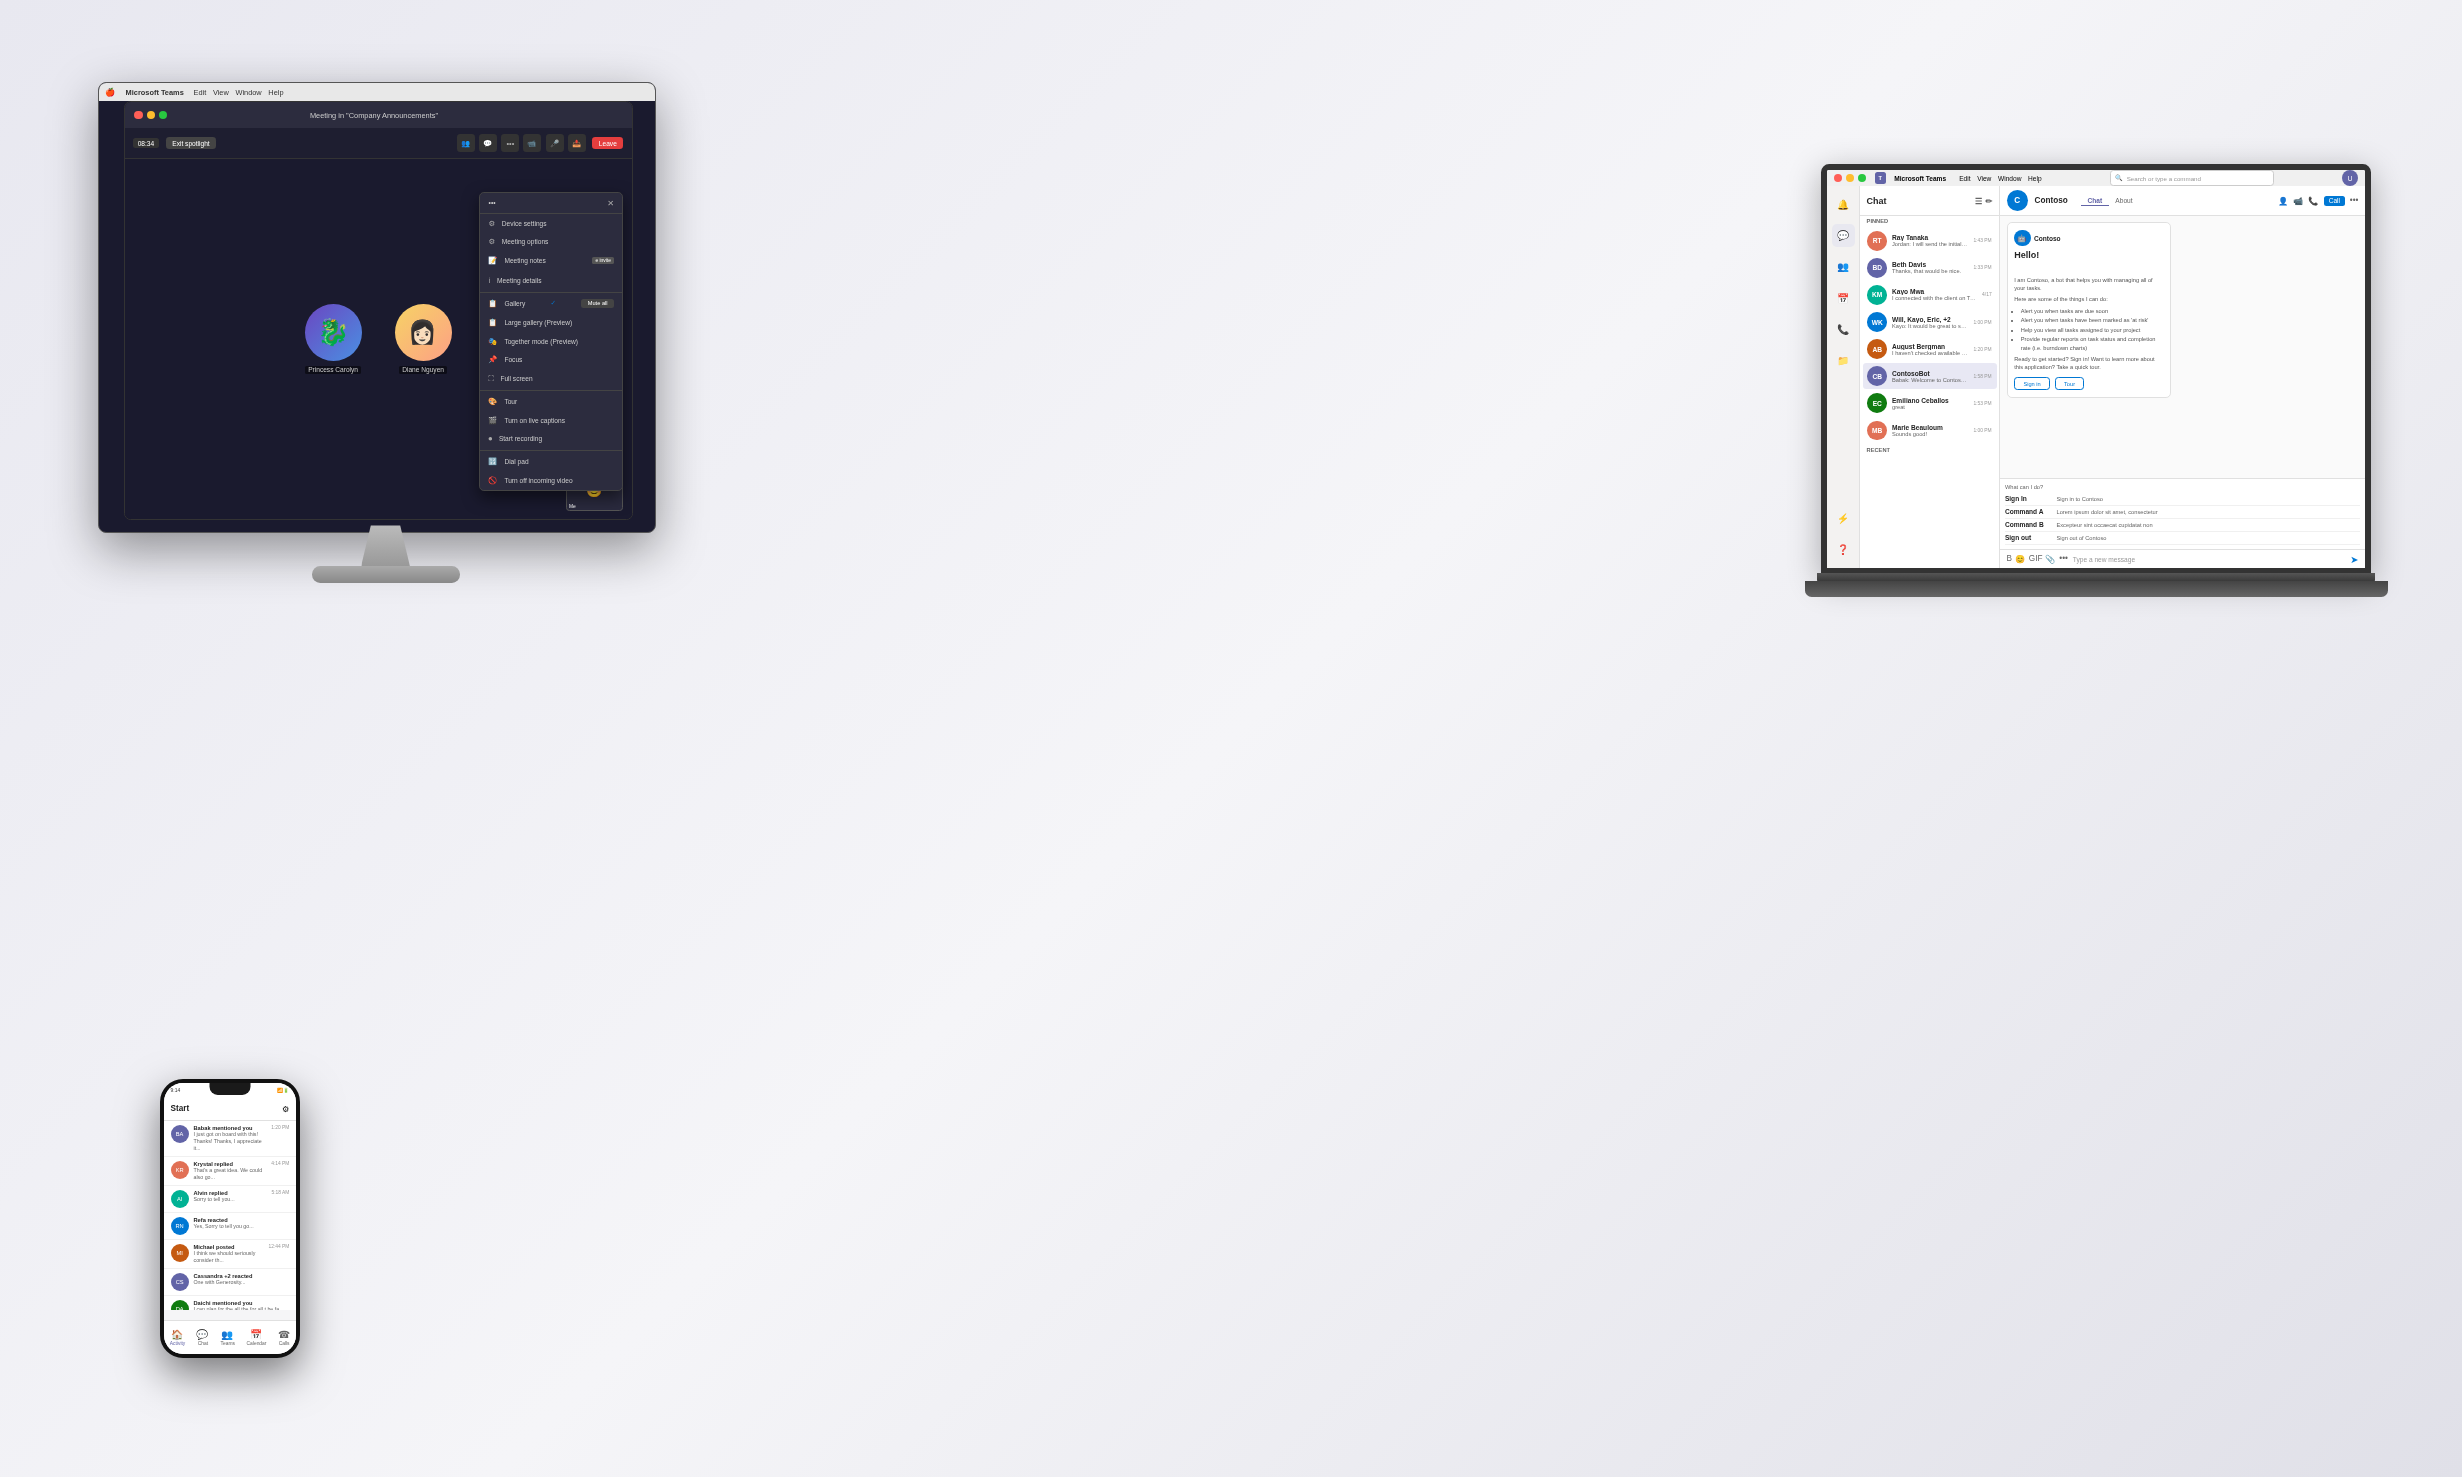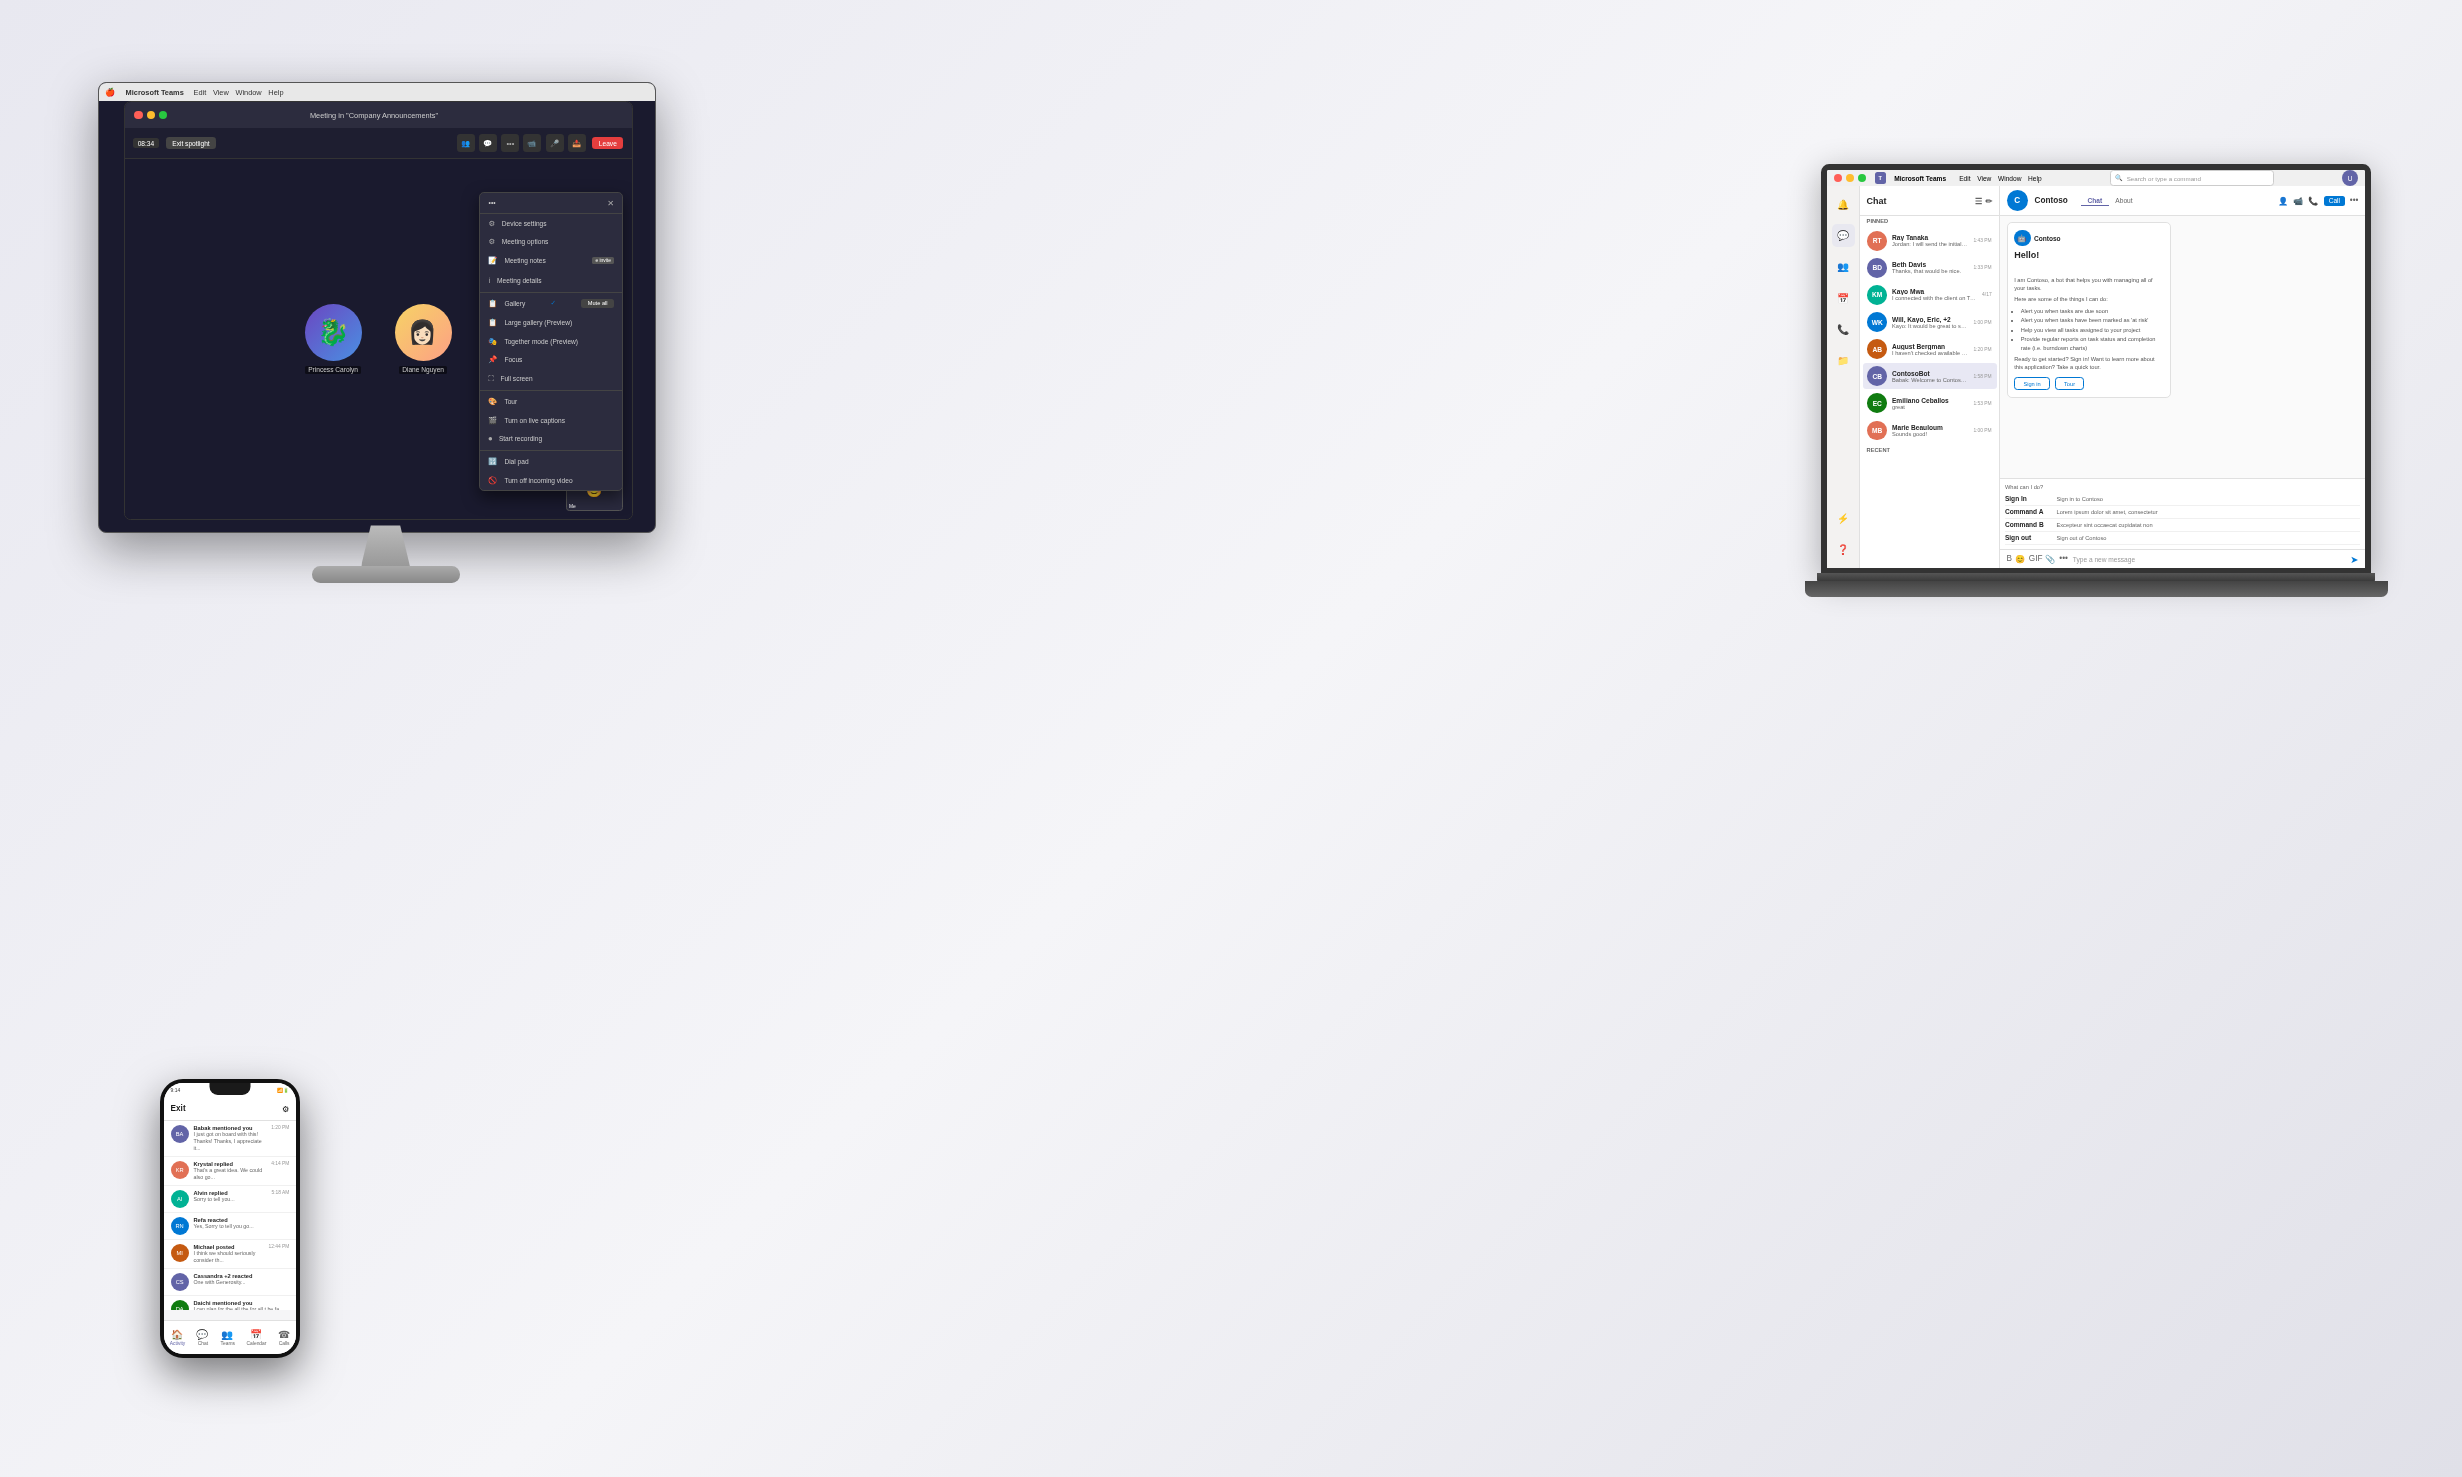--- a/index.html
+++ b/index.html
@@ -930,21 +930,21 @@
 </div>
 
 <div class="phone" style="left:160px; bottom:119px;">
   <div class="phone-notch"></div>
   <div class="phone-screen">
     <div class="phone-status">
       <span>9:14</span>
       <span>📶🔋</span>
     </div>
     <div class="phone-topbar">
-      <span class="phone-title">Exit</span>
+      <span class="phone-title">Start</span>
       <span style="font-size:8.2px;">⚙</span>
     </div>
     <div class="phone-feed-list" id="phone-feed-list">
         <div class="feed-item">
       <div class="feed-avatar" style="background:#6264a7;">BA</div>
       <div class="feed-content">
         <div class="feed-name">Babak mentioned you</div>
         <div class="feed-text">I just got on board with this! Thanks! Thanks, I appreciate it...</div>
       </div>
       <span class="feed-time">1:20 PM</span>

